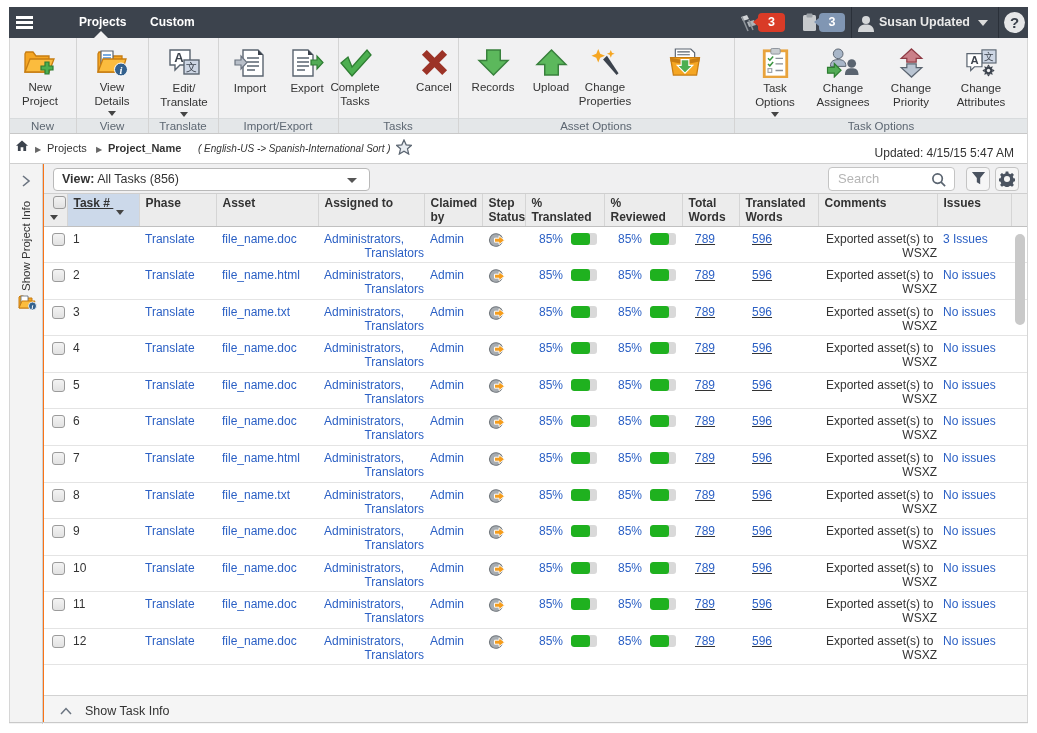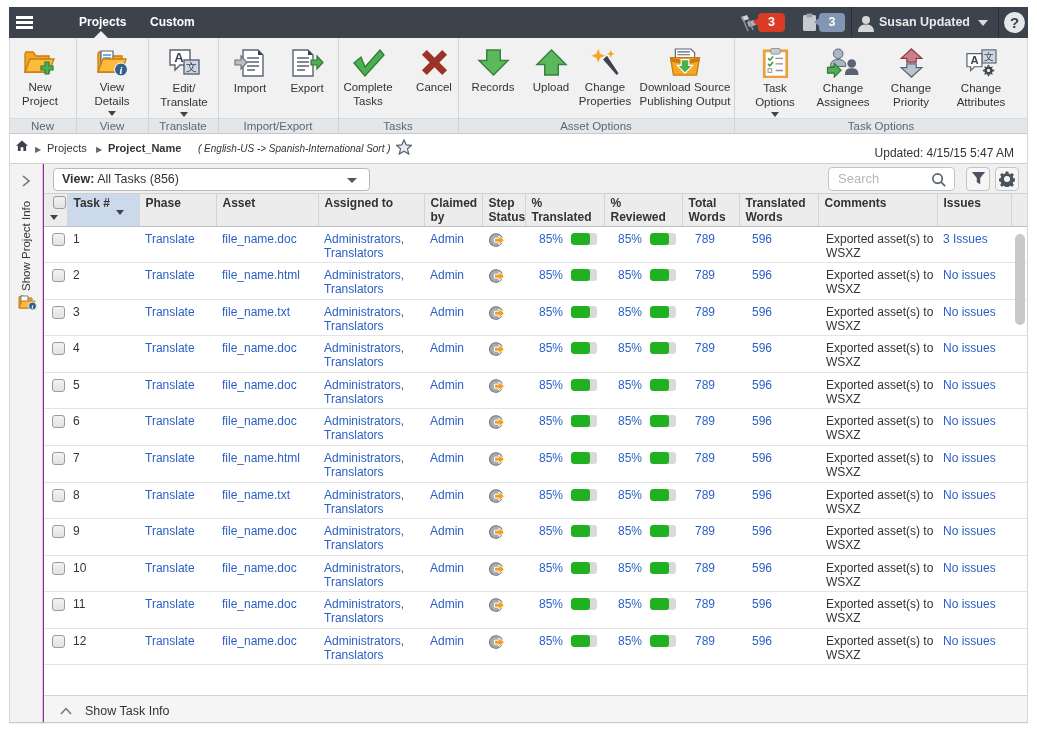--- a/index.html
+++ b/index.html
@@ -1,17 +1,17 @@
 <!DOCTYPE html>
 <html><head>
 <meta charset="utf-8">
 <style>
 * { margin:0; padding:0; box-sizing:border-box; }
 html,body { width:1037px; height:733px; background:#fff; font-family:"Liberation Sans", sans-serif; overflow:hidden; }
-#app { position:absolute; left:9px; top:7px; width:1019px; height:716px; background:#a21caf; }
+#app { position:absolute; left:9px; top:7px; width:1019px; height:716px; background:#f97316; }
 a { color:#2a5fc4; text-decoration:none; }
 
 
 #topbar { position:absolute; left:0; top:0; width:1019px; height:31px; background:#3c434d; }
 #hamburger { position:absolute; left:7px; top:9px; width:17px; height:13px; }
 #hamburger div { height:2.8px; background:#fff; margin-bottom:2.2px; }
 .tab { position:absolute; top:0; height:31px; line-height:31px; color:#fff; font-size:12px; font-weight:bold; }
 #tab-projects { left:70px; }
 #tab-custom { left:141px; }
 #notch { position:absolute; left:85px; top:24px; width:0; height:0; border-left:7px solid transparent; border-right:7px solid transparent; border-bottom:7px solid #f1f1f2; }
@@ -52,29 +52,29 @@
 
 #filterrow { position:absolute; left:0; top:0; width:984px; height:30px; background:#f0f0f1; border-bottom:1px solid #cfcfcf; }
 #viewsel { position:absolute; left:9px; top:4px; width:317px; height:23px; background:#fff; border:1px solid #b9b9b9; border-radius:4px; font-size:12.5px; line-height:21px; padding-left:8px; color:#333; }
 #viewsel .dc { position:absolute; right:12px; top:9px; width:0; height:0; border-left:5px solid transparent; border-right:5px solid transparent; border-top:5px solid #555; }
 #searchbox { position:absolute; left:784px; top:3px; width:127px; height:24px; background:#fff; border:1px solid #c4c4c4; border-radius:4px; color:#b5b5b5; font-size:13px; line-height:22px; padding-left:9px; }
 .toolbtn { position:absolute; top:3px; width:24px; height:24px; background:#f6f6f6; border:1px solid #c4c4c4; border-radius:4px; }
 
 
 table { border-collapse:collapse; table-layout:fixed; width:984px; position:absolute; left:0; top:30px; }
 th { background:#ececec; font-size:12px; color:#333; text-align:left; vertical-align:top; padding:2px 0 0 6px; height:32px; border-right:1px solid #d5d5d5; border-bottom:1px solid #c0c0c0; font-weight:bold; line-height:14px; }
-th.sorted { background:#ccd9ea; }
+th.sorted { background:#ccd9ea;text-decoration:underline; }
 td { font-size:12px; color:#333; vertical-align:top; padding:5px 0 0 6px; height:36.58px; border-bottom:1px solid #e4e4e4; line-height:14px; white-space:nowrap; }
-td .l2 { display:block; }
+td .l2 { display:block;text-align:right; }
 .num { color:#2a5fc4; }
 .pbar { display:inline-block; width:26px; height:12px; background:#d9d9d9; border-radius:3px; overflow:hidden; vertical-align:-2px; margin-left:8px; }
 .pbar i { display:block; width:73%; height:12px; background:#1fb11f; border-radius:3px; }
 .cb { appearance:none; -webkit-appearance:none; width:13px; height:13px; border:1px solid #9b9b9b; border-radius:3px; background:linear-gradient(#f3f3f3,#e2e2e2); margin:0; }
 .pct { padding-left:14px !important; }
-.wnum { padding-left:13px !important; }
+.wnum { padding-left:13px !important;text-decoration:underline; }
 .cmtc { padding-left:8px !important; }
 
 
 #sbar { position:absolute; left:971px; top:70px; width:10px; height:91px; background:#c9c9c9; border-radius:5px; }
 
 
 #foot1 { position:absolute; left:0; top:502px; width:984px; height:29px; background:#f2f2f2; border-top:1px solid #bdbdbd; font-size:12.5px; color:#333; }
 #foot2 { position:absolute; left:0; top:531px; width:984px; height:29px; background:#f5f5f5; border-top:1px solid #d2d2d2; font-size:12.5px; color:#333; }
 #pgbox { position:absolute; left:477px; top:5px; width:22px; height:19px; border:1px solid #bbb; border-radius:3px; background:#fff; text-align:center; line-height:17px; font-size:12.5px; }
 #showsel { position:absolute; left:946px; top:4px; width:29px; height:21px; border:1px solid #c0c0c0; border-radius:4px; background:#f8f8f8; font-size:12.5px; line-height:19px; padding-left:4px; }
@@ -172,21 +172,21 @@
     </div>
     <div class="titem" style="left:255px;width:86px">
       <svg width="36" height="30" viewBox="0 0 36 30">
           <path d="M4 2 L19 2 L24 7 L24 28 L4 28 Z" fill="#fff" stroke="#5a6470" stroke-width="1.4"></path>
           <path d="M19 2 L19 7 L24 7 Z" fill="#3c434d"></path>
           <path d="M8 10 h12 M8 14 h12 M8 18 h12 M8 22 h8" stroke="#5a6470" stroke-width="1.5"></path>
           <path d="M22 12 L28 12 L28 8 L34 14.5 L28 21 L28 17 L22 17 Z" fill="#52ab55" stroke="#2e7d32" stroke-width="1.2"></path>
         </svg>
       <div class="lbl">Export</div>
     </div>
-    <div class="titem" style="left:316px;width:86px">
+    <div class="titem" style="left:303px;width:86px">
       <svg width="36" height="29" viewBox="0 0 36 29">
           <path d="M4 15 L11 9 L15 19 L30 2 L34 7 L15 28 Z" fill="#4caf50" stroke="#2e7d32" stroke-width="1.3"></path>
         </svg>
       <div class="lbl">Complete<br>Tasks</div>
     </div>
     <div class="titem" style="left:382px;width:86px">
       <svg width="29" height="29" viewBox="0 0 30 30">
           <path d="M2 7 L7 2 L15 10 L23 2 L28 7 L20 15 L28 23 L23 28 L15 20 L7 28 L2 23 L10 15 Z" fill="#9c3327"></path>
         </svg>
       <div class="lbl">Cancel</div>
@@ -212,21 +212,20 @@
       <div class="lbl">Change<br>Properties</div>
     </div>
     <div class="titem" style="left:621px;width:110px">
       <svg width="36" height="29" viewBox="0 0 36 30">
           <path d="M8 1 L24 1 L28 5 L28 12 L8 12 Z" fill="#fff" stroke="#5a6470" stroke-width="1.2"></path>
           <path d="M10 4 h13 M10 7 h13 M10 10 h9" stroke="#5a6470" stroke-width="1.2"></path>
           <path d="M3 10 L33 10 L30 28 L6 28 Z" fill="#f5a623" stroke="#c87d12" stroke-width="1.3"></path>
           <path d="M3 10 L18 13 L33 10 L33 14 L18 17 L3 14 Z" fill="#c87d12"></path>
           <path d="M14 12 L22 12 L22 18 L26 18 L18 26 L10 18 L14 18 Z" fill="#4caf50" stroke="#fff" stroke-width="1.2"></path>
         </svg>
-      <div class="lbl">Download Source<br>Publishing Output</div>
     </div>
     <div class="titem" style="left:723px;width:86px">
       <svg width="27" height="30" viewBox="0 0 28 32">
           <rect x="2" y="3" width="24" height="28" fill="#fff" stroke="#e8a33d" stroke-width="3"></rect>
           <rect x="9" y="0.5" width="10" height="6" rx="1.5" fill="#c8ccd0" stroke="#8a9097" stroke-width="1"></rect>
           <path d="M6 11 l2 2 l3.5 -4 M6 17 l2 2 l3.5 -4" stroke="#3d9542" stroke-width="1.6" fill="none"></path>
           <rect x="6" y="22" width="4" height="4" fill="none" stroke="#9aa0a6" stroke-width="1.2"></rect>
           <path d="M14 11 h8 M14 17 h8 M14 24 h8" stroke="#8a9097" stroke-width="1.4"></path>
         </svg>
       <div class="lbl">Task<br>Options</div>

